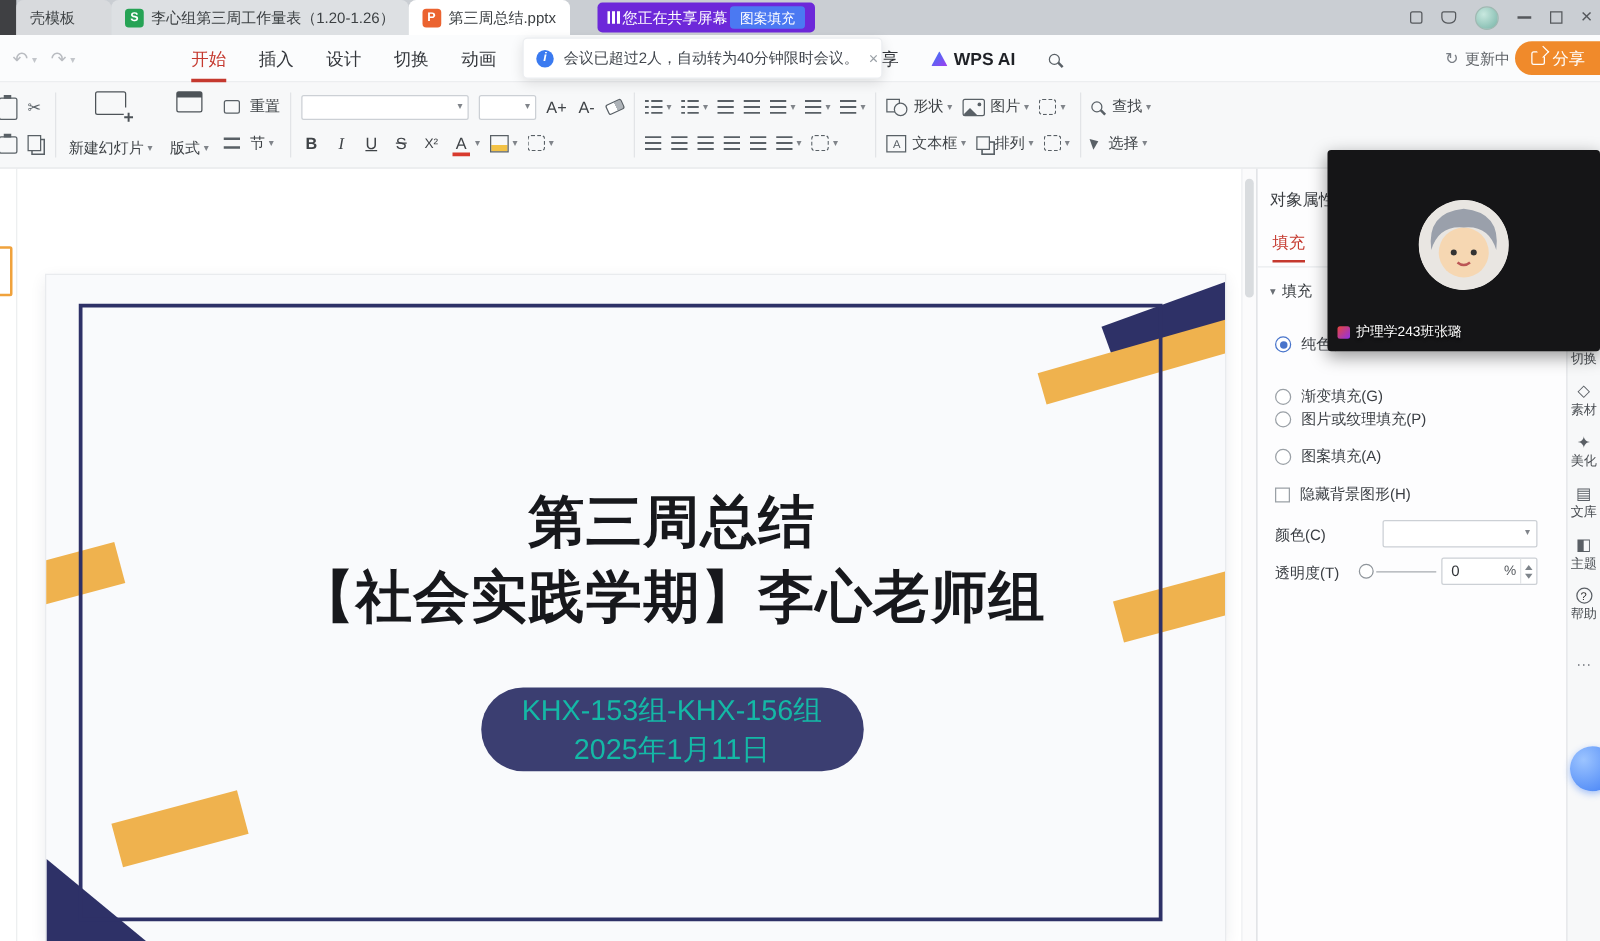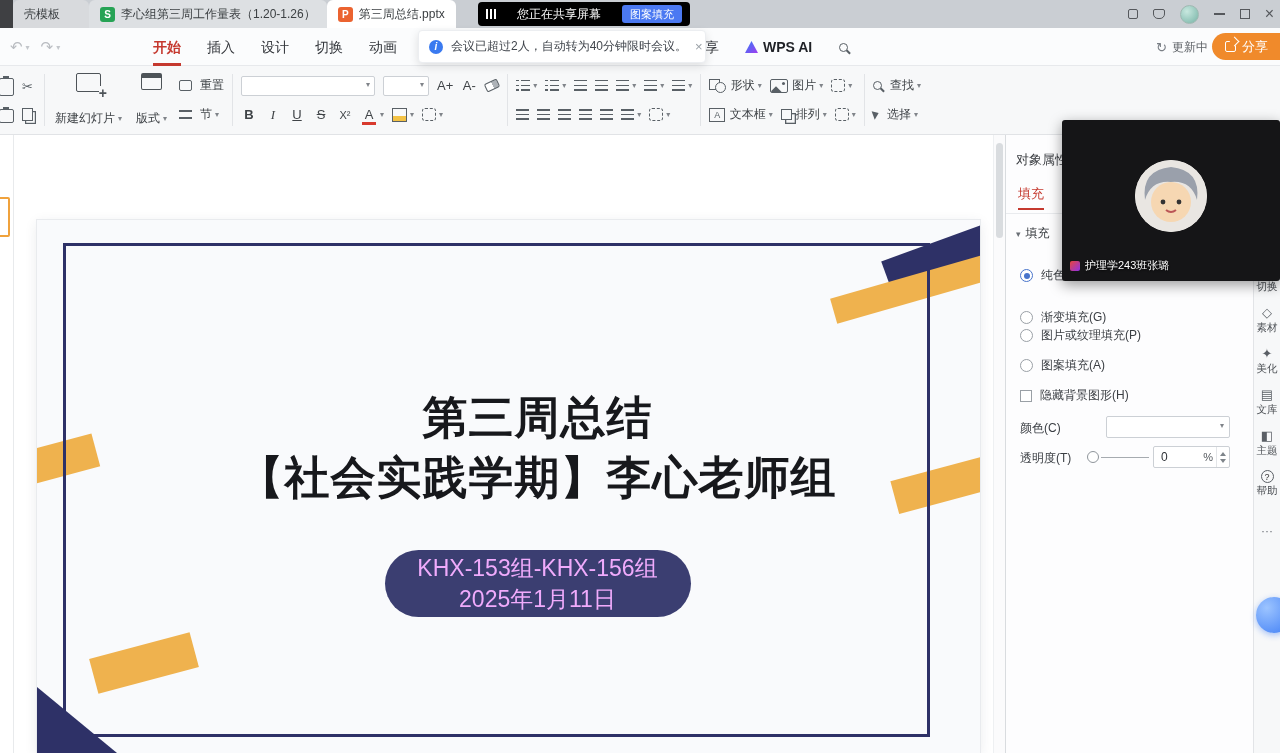--- a/index.html
+++ b/index.html
@@ -8,41 +8,41 @@
 
 
 #tabbar{position:absolute;left:0;top:0;width:1280px;height:28px;background:#caced3;display:flex;align-items:flex-end}
 .corner{width:13px;height:28px;background:#3f4043}
 .tab{height:28px;display:flex;align-items:center;gap:6px;padding:0 11px;font-size:12px;color:#3c4043;white-space:nowrap;border-radius:6px 6px 0 0}
 .tab.t0{background:#d8dadd;width:76px;overflow:hidden}
 .tab.t1{background:#dde0e3;max-width:238px;overflow:hidden}
 .tab.t2{background:#ffffff}
 .ticon{width:15px;height:15px;border-radius:3px;color:#fff;font-size:10px;font-weight:700;display:flex;align-items:center;justify-content:center;flex:0 0 15px}
 .ticon.s{background:#26a355}.ticon.p{background:#eb6330}
-#sharebar{position:absolute;left:478px;top:2px;height:24px;background:#000000;border-radius:4px;display:flex;align-items:center;gap:21px;padding:0 8px;z-index:30}
+#sharebar{position:absolute;left:478px;top:2px;height:24px;background:#6d28d9;border-radius:4px;display:flex;align-items:center;gap:2px;padding:0 8px;z-index:30}
 .bars-ic{width:10px;height:10px;background:repeating-linear-gradient(90deg,#fff 0 2px,transparent 2px 4px)}
 #sharebar .txt{color:#fff;font-size:12px}
 .endshare{background:#4b79f2;color:#fff;font-size:11px;height:18px;padding:0 8px;border-radius:3px;display:flex;align-items:center}
 #wctrl{position:absolute;right:6px;top:0;height:28px;display:flex;align-items:center;gap:15px;z-index:5}
 .wc{display:flex;align-items:center;justify-content:center;color:#55585c}
 .wc-sq{width:10px;height:10px;border:1.2px solid #55585c;border-radius:2px}
 .wc-skin{width:12px;height:10px;border:1.2px solid #55585c;border-radius:2px 2px 5px 5px}
 .wc-ava{width:19px;height:19px;border-radius:50%;background:radial-gradient(circle at 35% 32%,#c8e8df,#76b3a6);border:1px solid #9fb9b2}
 .wc-min{width:11px;height:2px;background:#55585c}
 .wc-max{width:10px;height:10px;border:1.2px solid #55585c}
 .wc-close::before{content:"×";font-size:16px;line-height:1}
 
 
 #menubar{position:absolute;left:0;top:28px;width:1280px;height:38px;background:#fbfcfd;border-bottom:1px solid #e7e9ec}
 #undoredo{position:absolute;left:10px;top:0;height:38px;display:flex;align-items:center;gap:3px;color:#b9bcc1;font-size:15px}
 .i-undo::before{content:"↶"}.i-redo::before{content:"↷"}
 .mcaret{font-size:8px;color:#c3c6cb;margin-right:8px}
 #menuitems{position:absolute;left:140px;top:0;height:38px;display:flex;align-items:center}
 .mi{padding:0 13px;font-size:14px;color:#34373c;height:38px;line-height:38px;position:relative}
-.mi.active{color:#c5392f;font-weight:700}
+.mi.active{color:#c5392f;font-weight:400}
 .mi.active::after{content:"";position:absolute;left:13px;right:13px;bottom:0;height:3px;background:#c5392f}
 .mi.vip{margin-left:24px}
 .wpsai{display:flex;align-items:center;gap:5px;padding:0 13px;font-size:14px;font-weight:700;color:#1f2126;height:38px}
 .ai-logo{width:13px;height:12px;background:linear-gradient(135deg,#2f7cf6,#a13df0);clip-path:polygon(50% 0,100% 100%,0 100%)}
 .mi-search{padding:0 14px;height:38px;display:flex;align-items:center}
 .i-mag{width:9px;height:9px;border:1.6px solid #596066;border-radius:50%;position:relative}
 .i-mag::after{content:"";position:absolute;width:5px;height:1.6px;background:#596066;right:-4px;bottom:-2px;transform:rotate(45deg)}
 #updating{position:absolute;right:72px;top:0;height:38px;display:flex;align-items:center;gap:5px;font-size:12px;color:#5f6368}
 .i-sync::before{content:"↻";font-size:13px;color:#7a7f86}
 #sharepill{position:absolute;right:-14px;top:5px;width:82px;height:27px;background:#f08a2b;border-radius:14px;color:#fff;display:flex;align-items:center;gap:6px;padding:0 13px;font-size:13px}
@@ -113,21 +113,21 @@
 .frame{position:absolute;left:26px;top:23px;width:867px;height:494px;border:3px solid #2e3167}
 .deco{position:absolute}
 .d-tr-navy{left:845px;top:14px;width:155px;height:32px;background:#2e3167;transform:rotate(-20deg)}
 .d-tr-orange{left:793px;top:52px;width:190px;height:26px;background:#efb24e;transform:rotate(-16deg)}
 .d-ml-orange{left:-10px;top:222px;width:70px;height:34px;background:#efb24e;transform:rotate(-15deg)}
 .d-mr-orange{left:856px;top:247px;width:105px;height:34px;background:#efb24e;transform:rotate(-15deg)}
 .d-bl-orange{left:55px;top:425px;width:104px;height:36px;background:#efb24e;transform:rotate(-15deg)}
 .d-bl-navy{left:0;bottom:0;width:80px;height:66px;background:#2e3167;clip-path:polygon(0 0,0 100%,100% 100%)}
 .s-content{position:absolute;left:58px;right:0;top:0;text-align:center}
 .s-title{margin-top:168px;font-size:45px;font-weight:800;color:#17181c;line-height:60px;letter-spacing:1px}
-.s-badge{margin:42px auto 0;width:306px;height:67px;background:#3b3e71;border-radius:34px;color:#f0abfc;display:flex;flex-direction:column;justify-content:center;gap:3px}
+.s-badge{margin:42px auto 0;width:306px;height:67px;background:#3b3e71;border-radius:34px;color:#14b8a6;display:flex;flex-direction:column;justify-content:center;gap:3px}
 .s-badge div{font-size:23px;line-height:28px}
 
 
 #props{position:absolute;left:1005px;top:135px;width:248px;height:618px;background:#fdfdfe;border-left:1px solid #d9dcdf}
 .p-title{position:absolute;left:10px;top:16px;font-size:13px;color:#3a3d41}
 .p-tab{position:absolute;left:12px;top:50px;font-size:13px;color:#c5392f}
 .p-tab::after{content:"";position:absolute;left:0;right:0;bottom:-7px;height:2.5px;background:#c5392f}
 .p-hr{position:absolute;left:0;top:78px;width:248px;height:1px;background:#e9ebee}
 .p-sec{position:absolute;left:10px;top:90px;font-size:12px;color:#2f3337;display:flex;align-items:center;gap:5px}
 .p-sec::before{content:"▾";font-size:9px;color:#6a6f75}

